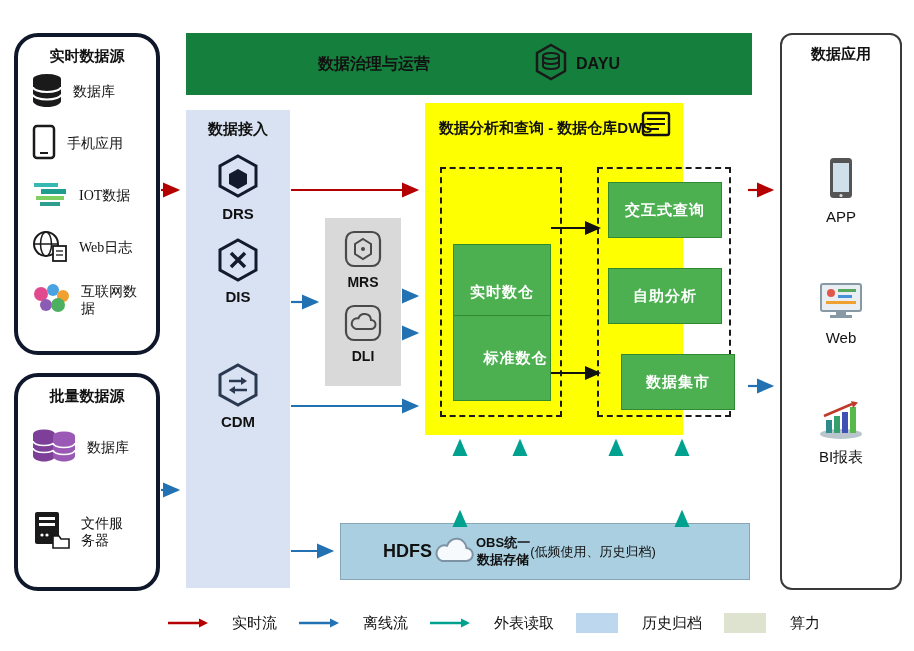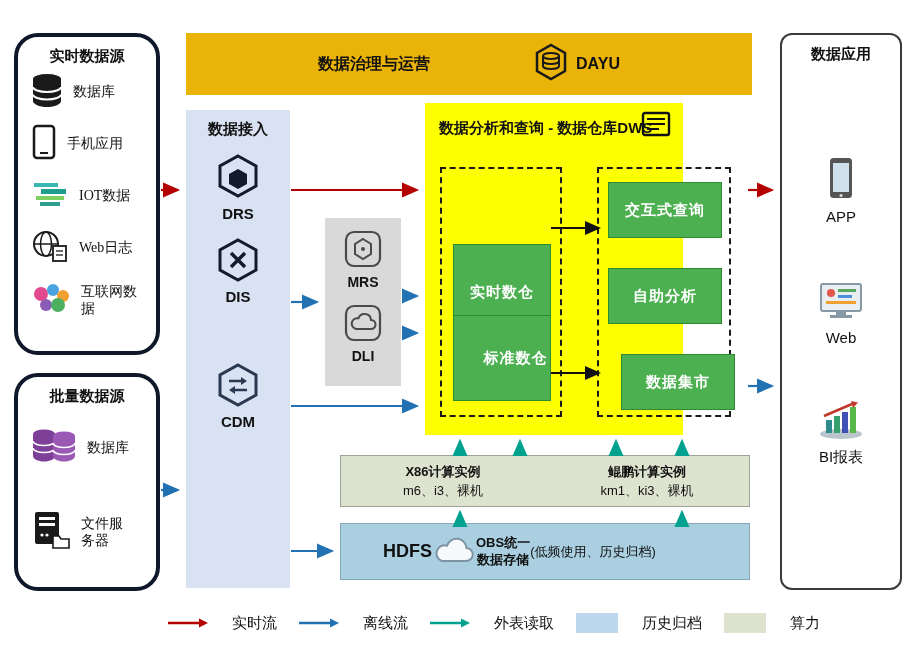--- a/index.html
+++ b/index.html
@@ -9,21 +9,21 @@
     font-family:"Liberation Sans", sans-serif; overflow:hidden; color:#111;
   }
   
   .panel { position:absolute; background:#fff; border:4px solid #0f172a; border-radius:24px;font-family:Liberation Serif, serif; }
   .panel-title { text-align:center; font-weight:bold; font-size:15px; padding-top:10px; }
   .src-item { display:flex; align-items:center; gap:10px; padding-left:13px; height:52px; }
   .src-item .lbl { font-size:14px; line-height:1.25; }
   .batch-item { height:84px; }
   
   #banner { position:absolute; left:186px; top:33px; width:566px; height:62px;
-            background:#eab308; display:flex; align-items:center; justify-content:center; gap:104px; }
+            background:#15803d; display:flex; align-items:center; justify-content:center; gap:104px; }
   #banner .b-title { font-weight:bold; font-size:16px; }
   .dayu-wrap { display:flex; align-items:center; gap:8px; font-weight:bold; font-size:16px; }
   
   #ingestion { position:absolute; left:186px; top:110px; width:104px; height:478px;
                background:#d9e2f3; display:flex; flex-direction:column; align-items:center; }
   #ingestion .panel-title { padding-top:10px; }
   .ing-item { display:flex; flex-direction:column; align-items:center; }
   .ing-label { font-weight:bold; font-size:15px; margin-top:2px; }
   .kafka-row { display:flex; align-items:flex-start; gap:2px; }
   .kafka-word { font-size:10px; margin-top:14px; }
@@ -296,30 +296,20 @@
           <rect x="24" y="12" width="6" height="21" fill="#3f51b5"></rect>
           <rect x="32" y="7" width="6" height="26" fill="#57b94a"></rect>
           <path d="M6 16 L34 4" stroke="#c0392b" stroke-width="2.5" fill="none"></path>
           <polygon points="33,1 40,2.5 35,8" fill="#c0392b"></polygon>
         </svg>
       </span>
       <span class="app-label">BI报表</span>
     </div>
   </div>
 
-  <div id="compute">
-    <div class="half">
-      <span class="t">X86计算实例</span>
-      <span class="d">m6、i3、裸机</span>
-    </div>
-    <div class="half">
-      <span class="t">鲲鹏计算实例</span>
-      <span class="d">km1、ki3、裸机</span>
-    </div>
-  </div>
 
   <div id="storage">
     <span class="hdfs">HDFS</span>
     <span>
       <svg width="44" height="30" viewBox="0 0 44 30">
         <path d="M10 26 h24 a6.5 6.5 0 0 0 .5-13 a10 10 0 0 0-19.5-2.3 A8 8 0 0 0 10 26 z" fill="#f7fafc" stroke="#7d93a3" stroke-width="2"></path>
       </svg>
     </span>
     <span class="obs-lines">
       <span style="display:block;">OBS统一</span>

